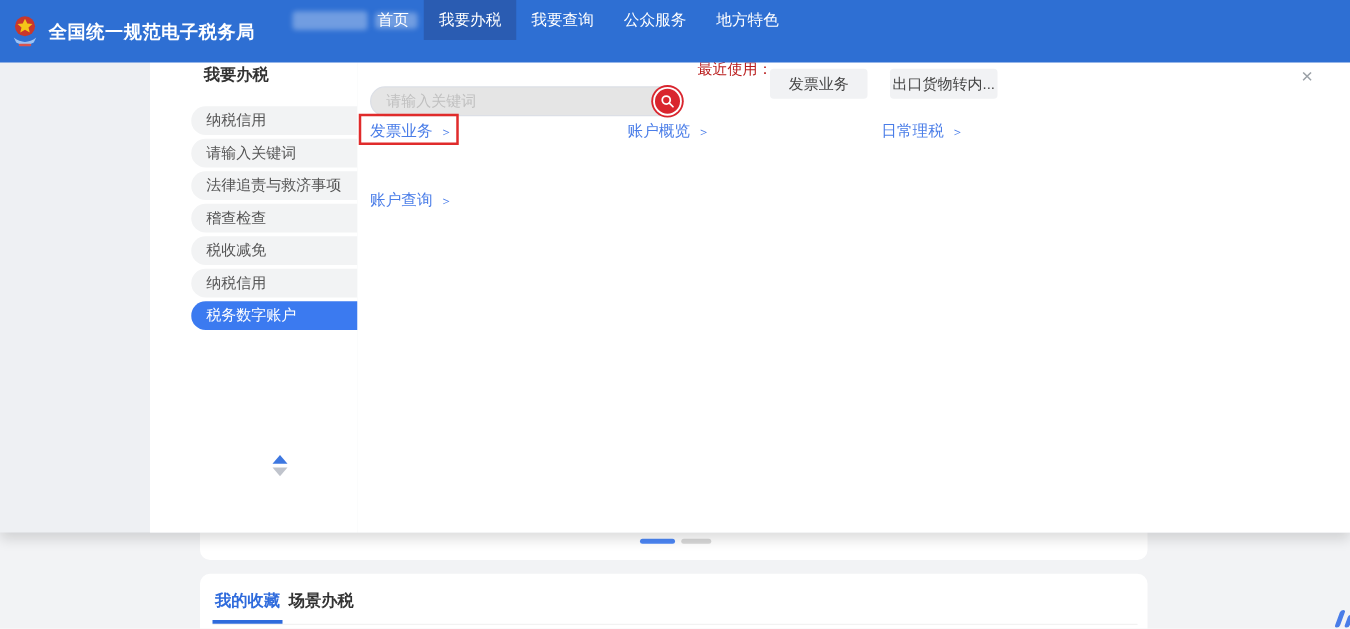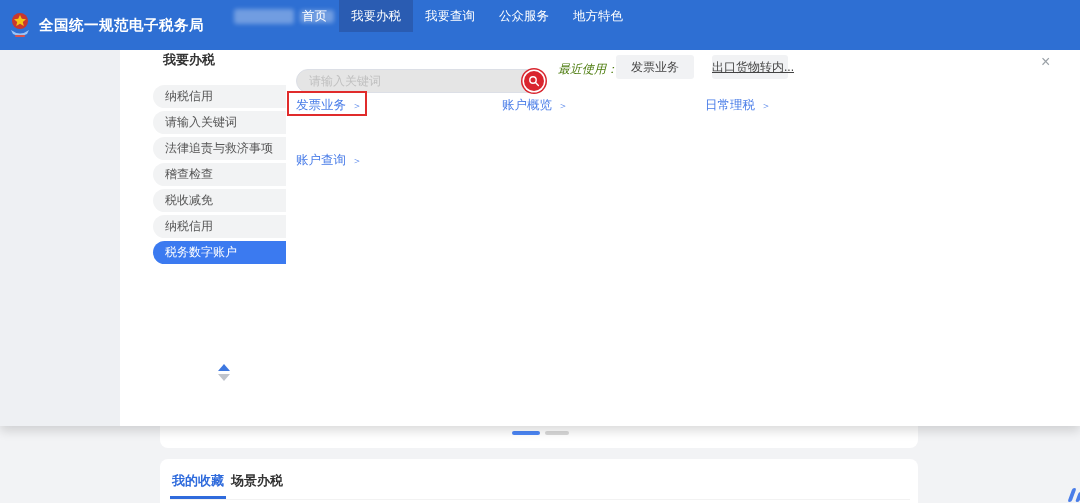--- a/index.html
+++ b/index.html
@@ -70,27 +70,27 @@
     border:0; outline:0; background:transparent; width:205px; height:22px;
     margin-left:12px; font-size:12px; color:#333;
     font-family:"Liberation Sans","DejaVu Sans",sans-serif;
   }
   .search-box input::placeholder{ color:#c0c0c0; }
   .search-btn{
     position:absolute; right:1px; top:1px; width:20px; height:20px; border-radius:50%;
     background:#d9252e; box-shadow:0 0 0 1.5px #fff, 0 0 0 3px #d9252e;
     display:flex; align-items:center; justify-content:center; cursor:pointer;
   }
-  .recent-label{ position:absolute; left:272px; top:29px; font-size:12px; color:#4d7c0f; white-space:nowrap;font-style:italic;}
+  .recent-label{ position:absolute; left:272px; top:15px; font-size:12px; color:#b91c1c; white-space:nowrap;}
   .recent-btn{
     position:absolute; top:23px; height:24px; line-height:24px; text-align:center;
     background:#f1f2f4; color:#444; font-size:12px; border-radius:3px; cursor:pointer; white-space:nowrap;
   }
   .recent-btn.b1{ left:330px; width:78px; }
-  .recent-btn.b2{ left:426px; width:76px;text-decoration:underline; }
+  .recent-btn.b2{ left:426px; width:86px; }
   .close-x{ position:absolute; left:755px; top:22px; font-size:16px; color:#9aa0a6; cursor:pointer; line-height:16px;}
   
   .qlink{ position:absolute; font-size:12.5px; color:#4a7de8; cursor:pointer; white-space:nowrap;}
   .qlink .arrow{ font-size:10px; margin-left:6px; }
   .q1{ left:10px; top:65px; }
   .q2{ left:216px; top:65px; }
   .q3{ left:419px; top:65px; }
   .q4{ left:10px; top:95px;margin-top:25px; }
   .red-box{ position:absolute; left:1px; top:59px; width:80px; height:25px; border:2px solid #e02b2b; }
 </style>

